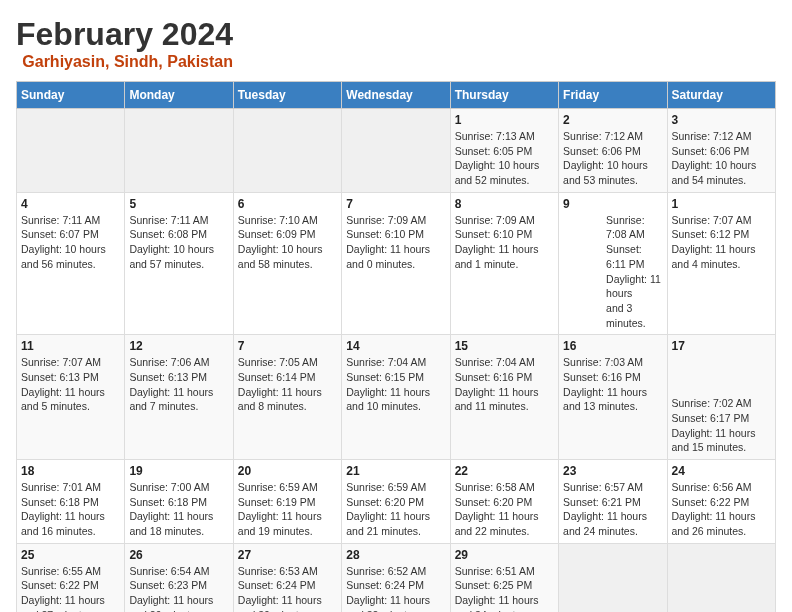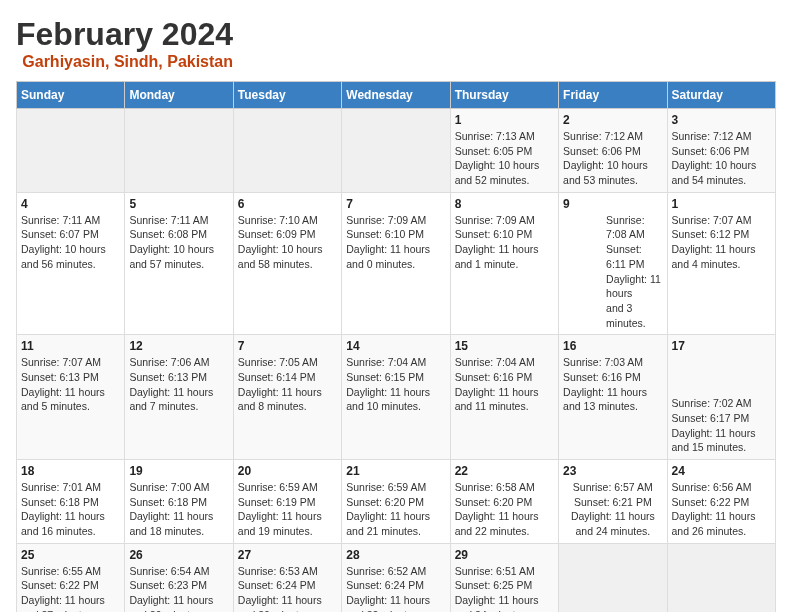--- a/index.html
+++ b/index.html
@@ -256,21 +256,21 @@
         </td>
         <td>
           <div class="day-num">22</div>
           <div class="day-info" style="white-space: pre-line;">Sunrise: 6:58 AM
 Sunset: 6:20 PM
 Daylight: 11 hours
 and 22 minutes.</div>
         </td>
         <td>
           <div class="day-num">23</div>
-          <div class="day-info" style="white-space: pre-line; text-align: center;">Sunrise: 6:57 AM
+          <div class="day-info" style="white-space: pre-line;">Sunrise: 6:57 AM
 Sunset: 6:21 PM
 Daylight: 11 hours
 and 24 minutes.</div>
         </td>
         <td>
           <div class="day-num">24</div>
           <div class="day-info" style="white-space: pre-line;">Sunrise: 6:56 AM
 Sunset: 6:22 PM
 Daylight: 11 hours
 and 26 minutes.</div>

